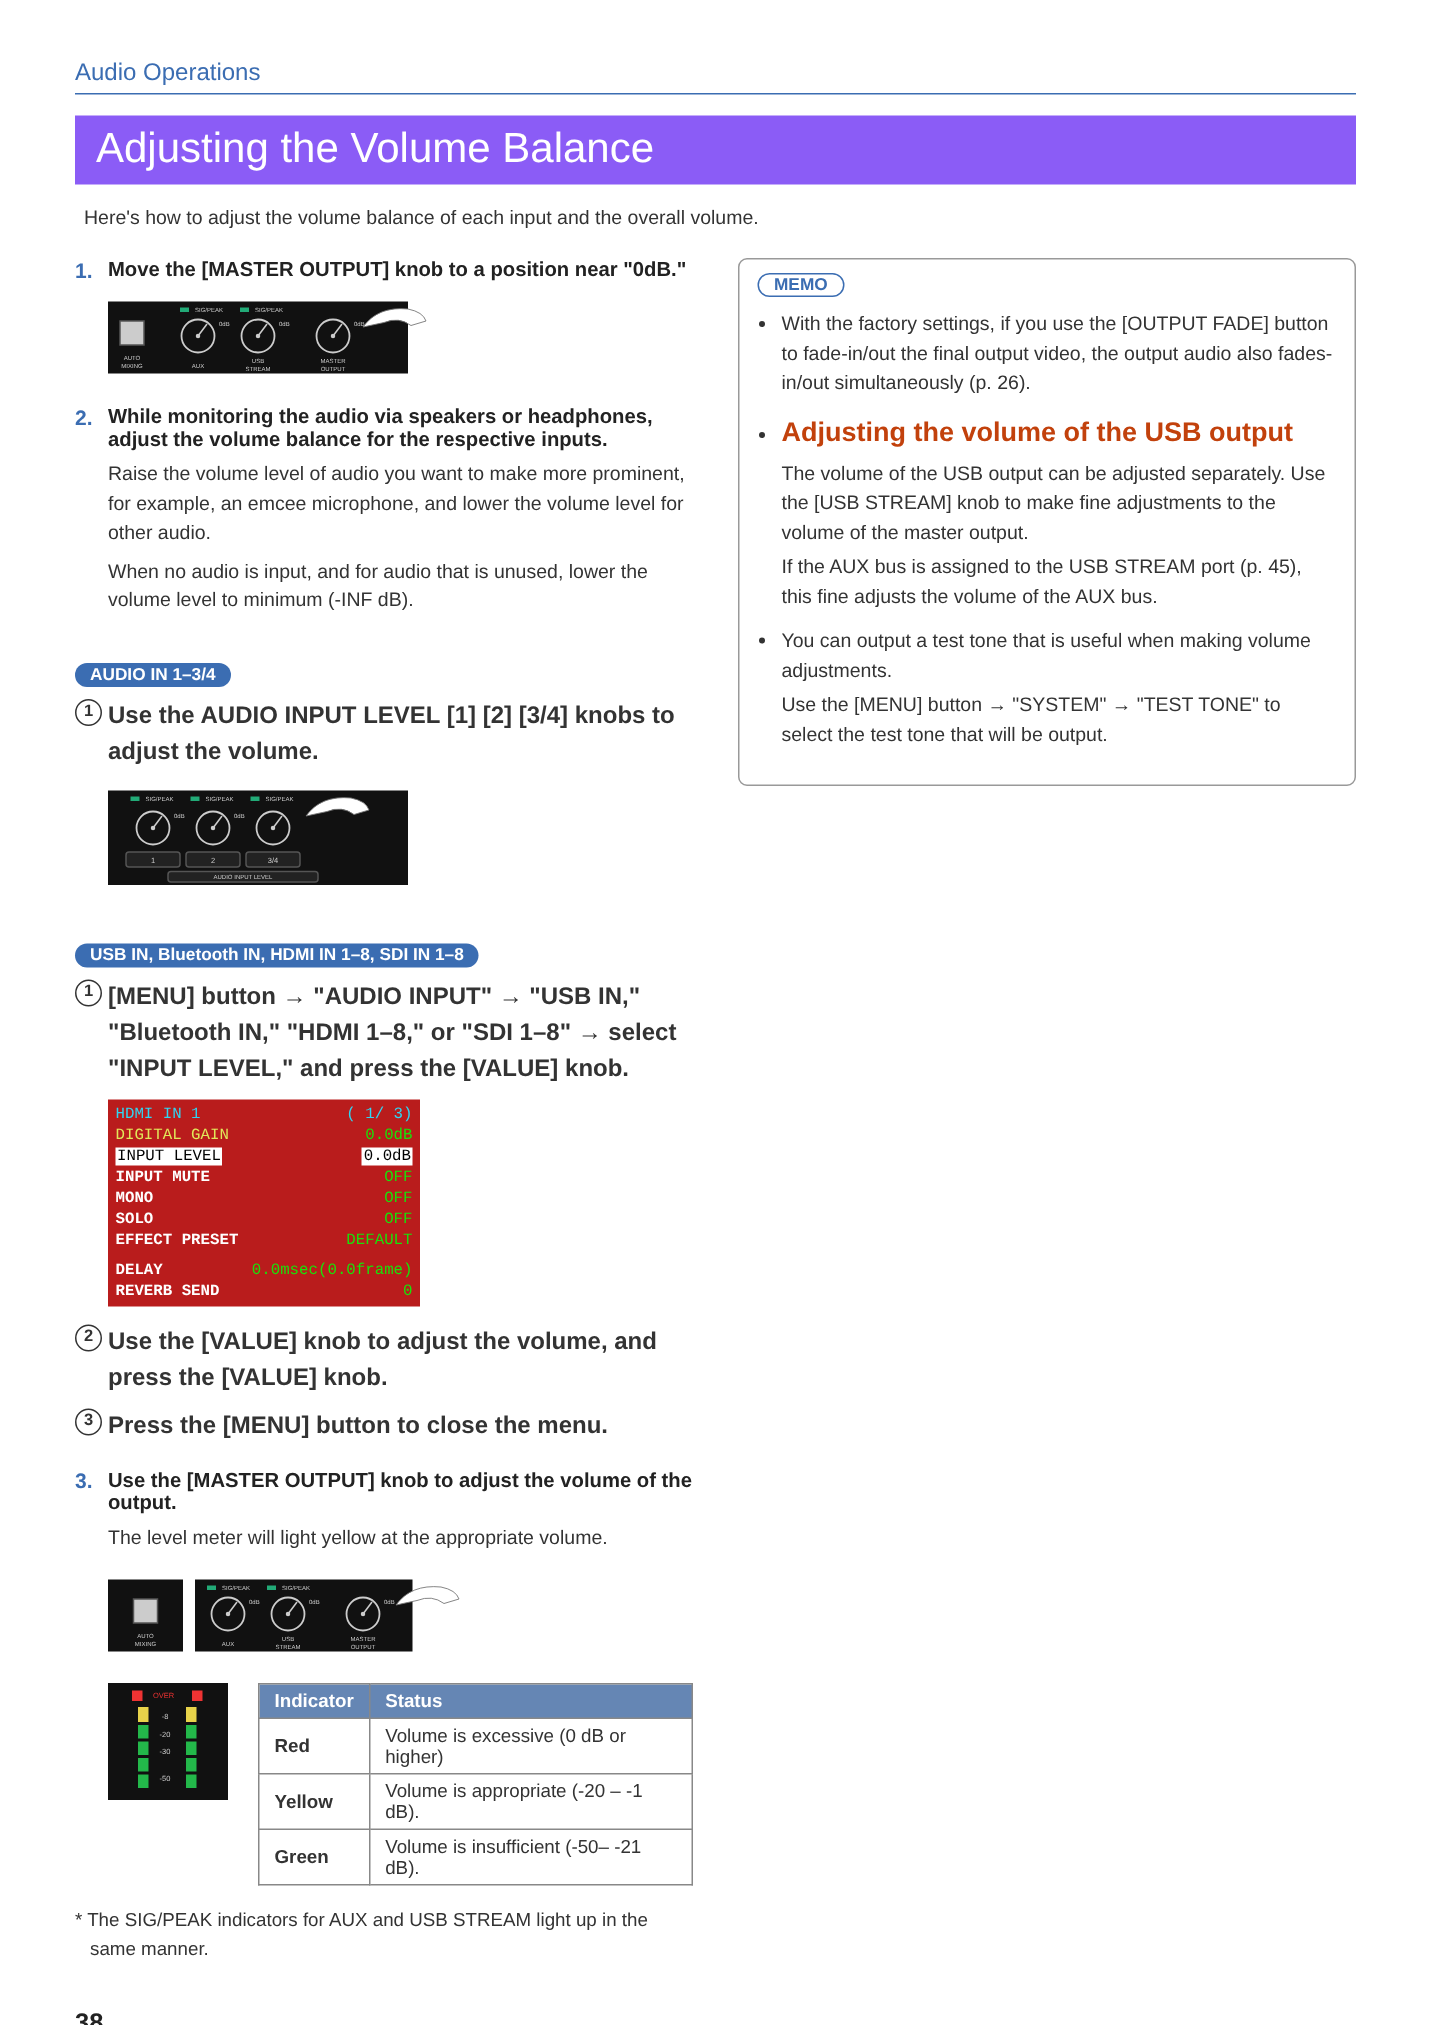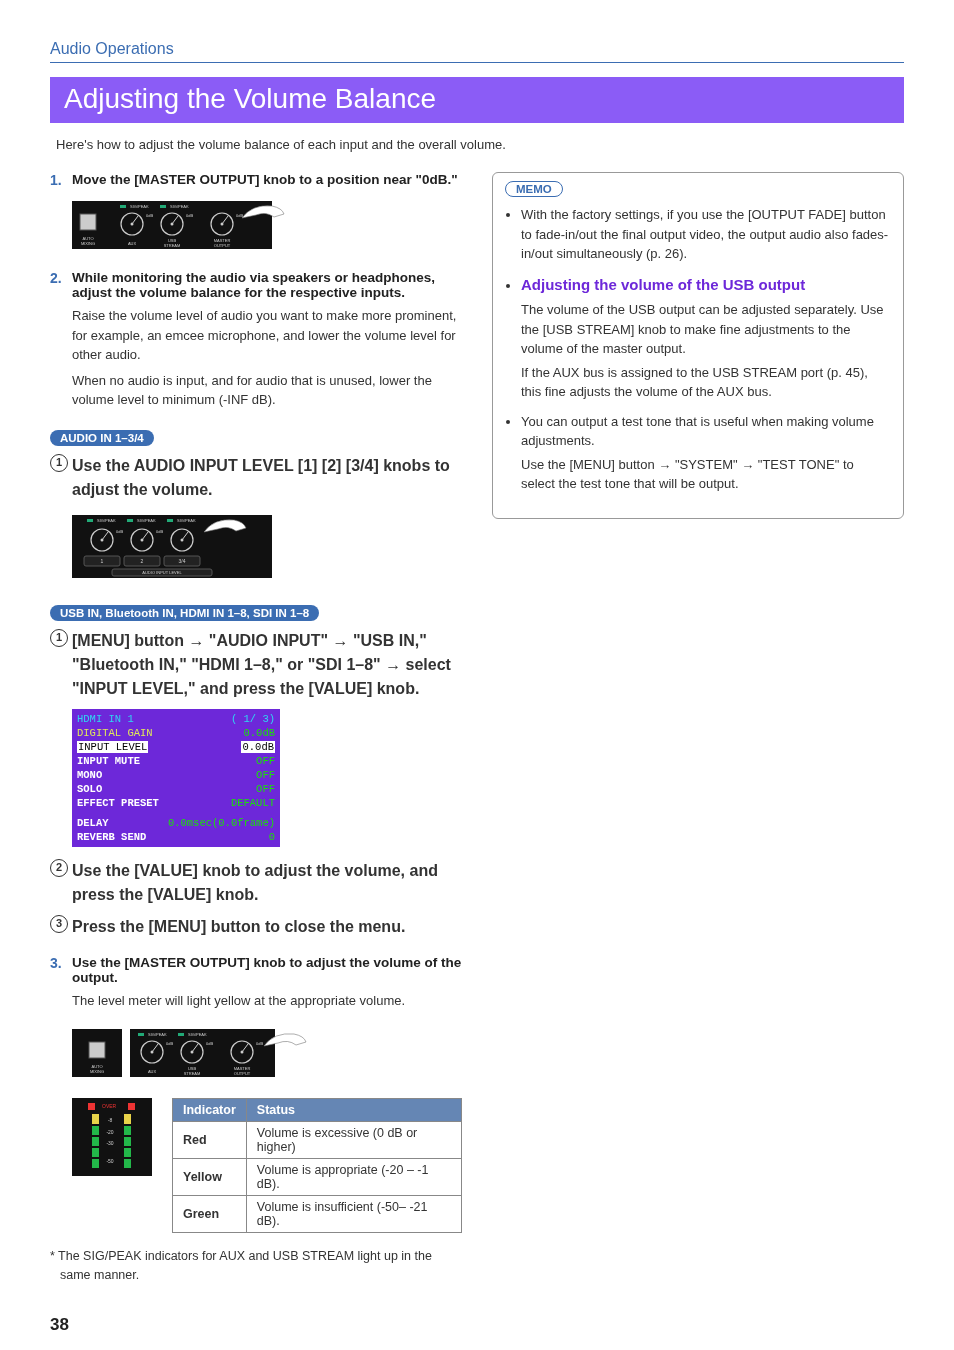--- a/index.html
+++ b/index.html
@@ -67,21 +67,21 @@
   }
   .step-body p { margin: 6px 0; }
   .pill {
     display: inline-block;
     background: #3b6db2;
     color: #fff;
     border-radius: 10px;
     padding: 2px 10px;
     font-size: 11.5px;
     font-weight: bold;
-    margin: 6px 0 8px 0;
+    margin: 18px 0 8px 0;
   }
   .circled {
     display: inline-block;
     border: 1.5px solid #333;
     border-radius: 50%;
     width: 16px;
     height: 16px;
     line-height: 15px;
     text-align: center;
     font-size: 11px;
@@ -103,21 +103,21 @@
   }
   .diagram-placeholder {
     margin: 8px 0 14px 22px;
     border: none;
   }
   .panel-svg { display: block; }
 
   
   .menu-screen {
     margin-left: 22px;
-    background: #6d28d9;
+    background: #b91c1c;
     width: 198px;
     font-family: "Courier New", monospace;
     font-size: 10.5px;
     line-height: 14px;
     padding: 3px 5px;
     margin-top: 6px;
     margin-bottom: 12px;
   }
   .menu-row { display: flex; justify-content: space-between; }
   .menu-row .l { white-space: pre; }
@@ -140,23 +140,23 @@
     color: #3b6db2;
     border-radius: 10px;
     padding: 1px 10px;
     font-size: 11.5px;
     font-weight: bold;
     margin-bottom: 8px;
   }
   .memo-box ul { margin: 0; padding-left: 16px; }
   .memo-box li { margin-bottom: 10px; line-height: 1.5; }
   .memo-sub-title {
-    color: #6d28d9;
-    font-weight: bold;
-    font-size: 15px;
+    color: #c2410c;
+    font-weight: bold;
+    font-size: 18px;
   }
   .memo-sub-body { margin-top: 4px; line-height: 1.5; }
 
   
   .indicator-row { display: flex; margin-left: 0; gap: 20px; align-items: flex-start; }
   .level-meter-svg { flex-shrink: 0; }
   table.indicator {
     border-collapse: collapse;
     font-size: 12.5px;
   }

